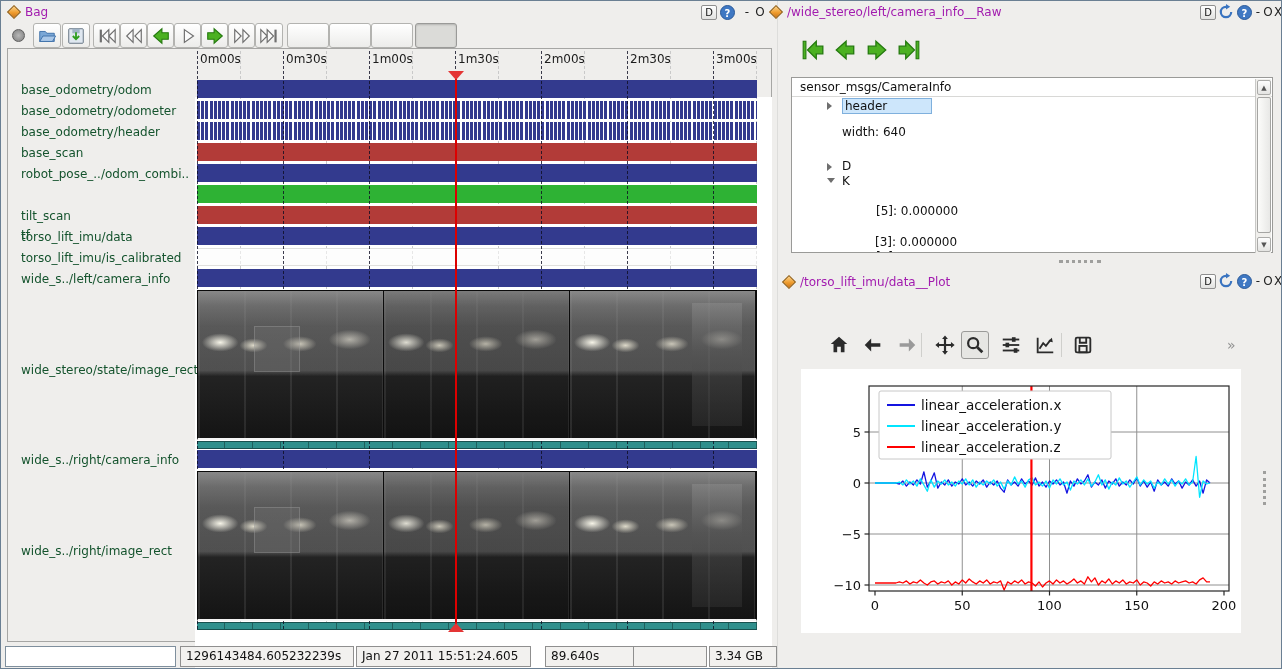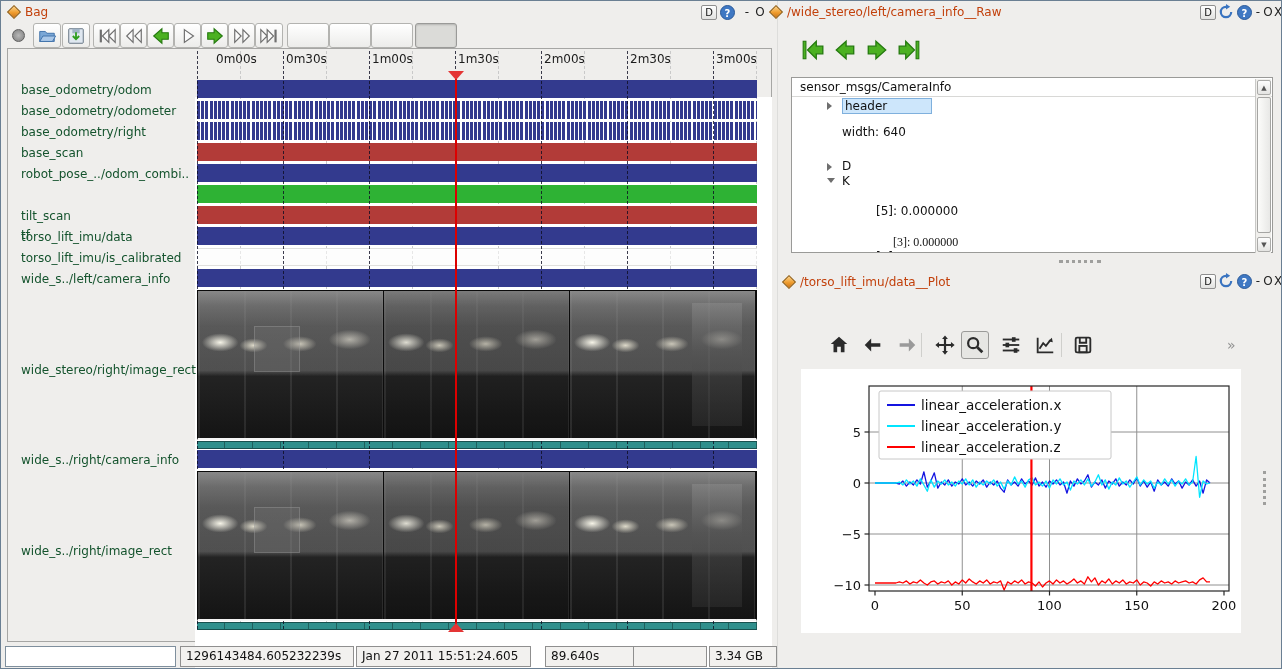--- a/index.html
+++ b/index.html
@@ -3,21 +3,21 @@
 <meta charset="utf-8">
 <style>
   * { box-sizing: border-box; margin: 0; padding: 0; }
   html,body { background:#d8d8d6; }
   body { font-family:"DejaVu Sans","Liberation Sans",sans-serif; }
   #stage { position:relative; width:1282px; height:669px; background:#efeeec; overflow:hidden;
            color:#111; font-size:12px; border:1px solid #6a7f93; }
   .abs { position:absolute; }
 
   
-  .ptitle { position:absolute; font-size:12px; color:#c2410c; white-space:nowrap; }
+  .ptitle { position:absolute; font-size:12px; color:#a21caf; white-space:nowrap; }
   .diamond { position:absolute; width:10px; height:10px; transform:rotate(45deg);
              background:linear-gradient(135deg,#fbd48a,#ef9c2e 55%,#c9741a);
              border:1px solid #8a5200; }
   .tbD { position:absolute; width:16px; height:15px; font-size:10px; line-height:13px; text-align:center;
          border:1px solid #8f8f8f; border-radius:2px; background:linear-gradient(#fefefe,#e2e2e0); cursor:default; }
   .tbHelp { position:absolute; width:15px; height:15px; border-radius:50%; background:#3f78c3; color:#fff;
             font-size:10px; font-weight:bold; text-align:center; line-height:15px; border:1px solid #2b5a99; }
   .tbGlyph { position:absolute; font-size:12px; color:#222; width:12px; text-align:center; }
 
   
@@ -163,21 +163,21 @@
       <div class="tbtn" style="left: 286px; width: 42px;"></div>
       <div class="tbtn" style="left: 328px; width: 42px;"></div>
       <div class="tbtn" style="left: 370px; width: 42px;"></div>
       <div class="tbtn pressed" style="left: 414px; width: 42px;"></div>
     </div>
 
   <div class="tl-frame">
     <div class="tl-chart"></div>
   </div>
   <div id="timeline-overlay">
-      <div class="ruler-label" style="left: 215px; text-align: center;">0m00s</div>
+      <div class="ruler-label" style="left: 199px; text-align: center;">0m00s</div>
       <div class="gl-major" style="left: 196px;"></div>
       <div class="gl-minor" style="left: 239px;"></div>
       <div class="ruler-label" style="left: 285px;">0m30s</div>
       <div class="gl-major" style="left: 282px;"></div>
       <div class="gl-minor" style="left: 325px;"></div>
       <div class="ruler-label" style="left: 371px;">1m00s</div>
       <div class="gl-major" style="left: 368px;"></div>
       <div class="gl-minor" style="left: 411px;"></div>
       <div class="ruler-label" style="left: 457px;">1m30s</div>
       <div class="gl-major" style="left: 454px;"></div>
@@ -188,37 +188,37 @@
       <div class="ruler-label" style="left: 629px;">2m30s</div>
       <div class="gl-major" style="left: 626px;"></div>
       <div class="gl-minor" style="left: 669px;"></div>
       <div class="ruler-label" style="left: 715px;">3m00s</div>
       <div class="gl-major" style="left: 712px;"></div>
       <div class="gl-minor" style="left: 755px;"></div>
       <div class="topic-label" style="top: 82px;">base_odometry/odom</div>
       <div class="band" style="top: 79px; background: rgb(51, 58, 142);"></div>
       <div class="topic-label" style="top: 103px;">base_odometry/odometer</div>
       <div class="band stripes" style="top: 100px;"></div>
-      <div class="topic-label" style="top: 124px;">base_odometry/right</div>
+      <div class="topic-label" style="top: 124px;">base_odometry/header</div>
       <div class="band stripes" style="top: 121px;"></div>
       <div class="topic-label" style="top: 145px;">base_scan</div>
       <div class="band" style="top: 142px; background: rgb(178, 59, 56);"></div>
       <div class="topic-label" style="top: 166px;">robot_pose_../odom_combi..</div>
       <div class="band" style="top: 163px; background: rgb(51, 58, 142);"></div>
       <div class="topic-label" style="top: 187px; margin-top: 40px;">tf</div>
       <div class="band" style="top: 184px; background: rgb(46, 178, 52);"></div>
       <div class="topic-label" style="top: 208px;">tilt_scan</div>
       <div class="band" style="top: 205px; background: rgb(178, 59, 56);"></div>
       <div class="topic-label" style="top: 229px;">torso_lift_imu/data</div>
       <div class="band" style="top: 226px; background: rgb(51, 58, 142);"></div>
       <div class="topic-label" style="top: 250px;">torso_lift_imu/is_calibrated</div>
       <div class="band empty" style="top: 247px;"></div>
       <div class="topic-label" style="top: 271px;">wide_s../left/camera_info</div>
       <div class="band" style="top: 268px; background: rgb(51, 58, 142);"></div>
-      <div class="topic-label" style="top: 362px;">wide_stereo/right/image_rect</div>
+      <div class="topic-label" style="top: 362px;">wide_stereo/state/image_rect</div>
       <div class="thumb-strip" style="top: 289px;">
         <div class="thumb a"></div>
         <div class="thumb b"></div>
         <div class="thumb c"></div>
       </div>
       <div class="teal-bar" style="top: 440px; background: repeating-linear-gradient(90deg, rgb(47, 143, 140) 0px, rgb(47, 143, 140) 27px, rgb(30, 95, 93) 27px, rgb(30, 95, 93) 28px);"></div>
       <div class="topic-label" style="top: 452px;">wide_s../right/camera_info</div>
       <div class="band" style="top: 449px; background: rgb(51, 58, 142);"></div>
       <div class="topic-label" style="top: 543px;">wide_s../right/image_rect</div>
       <div class="thumb-strip" style="top: 470px;">
@@ -286,21 +286,21 @@
           <span class="txt" style="left: 21px;">D</span>
         </div>
         <div class="trow" style="top: 76px;">
           <div class="exp expanded" style="left: 6px;"></div>
           <span class="txt" style="left: 21px;">K</span>
         </div>
         <div class="trow" style="top: 106.4px;">
           <span class="txt" style="left: 55px;">[5]:  0.000000</span>
         </div>
         <div class="trow" style="top: 136.8px;">
-          <span class="txt" style="left: 72px; font-family: Liberation Serif, serif;">[3]:  0.000000</span>
+          <span class="txt" style="left: 54px;">[3]:  0.000000</span>
         </div>
         <div class="trow" style="top: 152px;">
           <span class="txt" style="left: 55px;">[4]:  421.114980</span>
         </div>
       </div>
     <div class="vscroll">
       <div class="vs-btn" style="top:1px">▲</div>
       <div class="vs-thumb"></div>
       <div class="vs-btn" style="bottom:1px">▼</div>
     </div>

